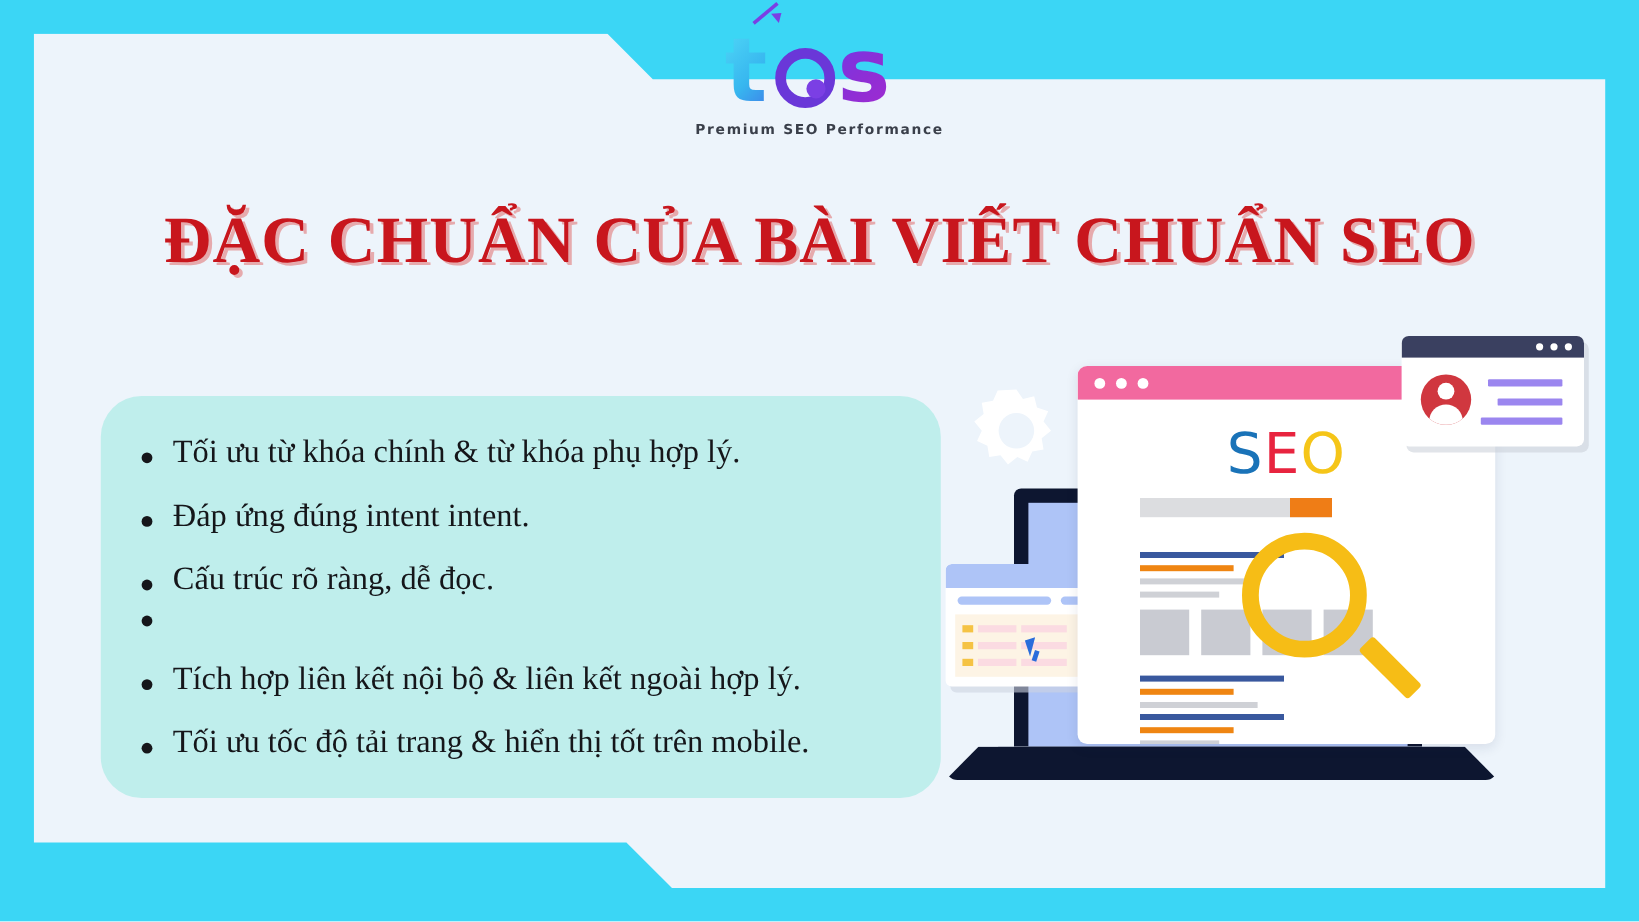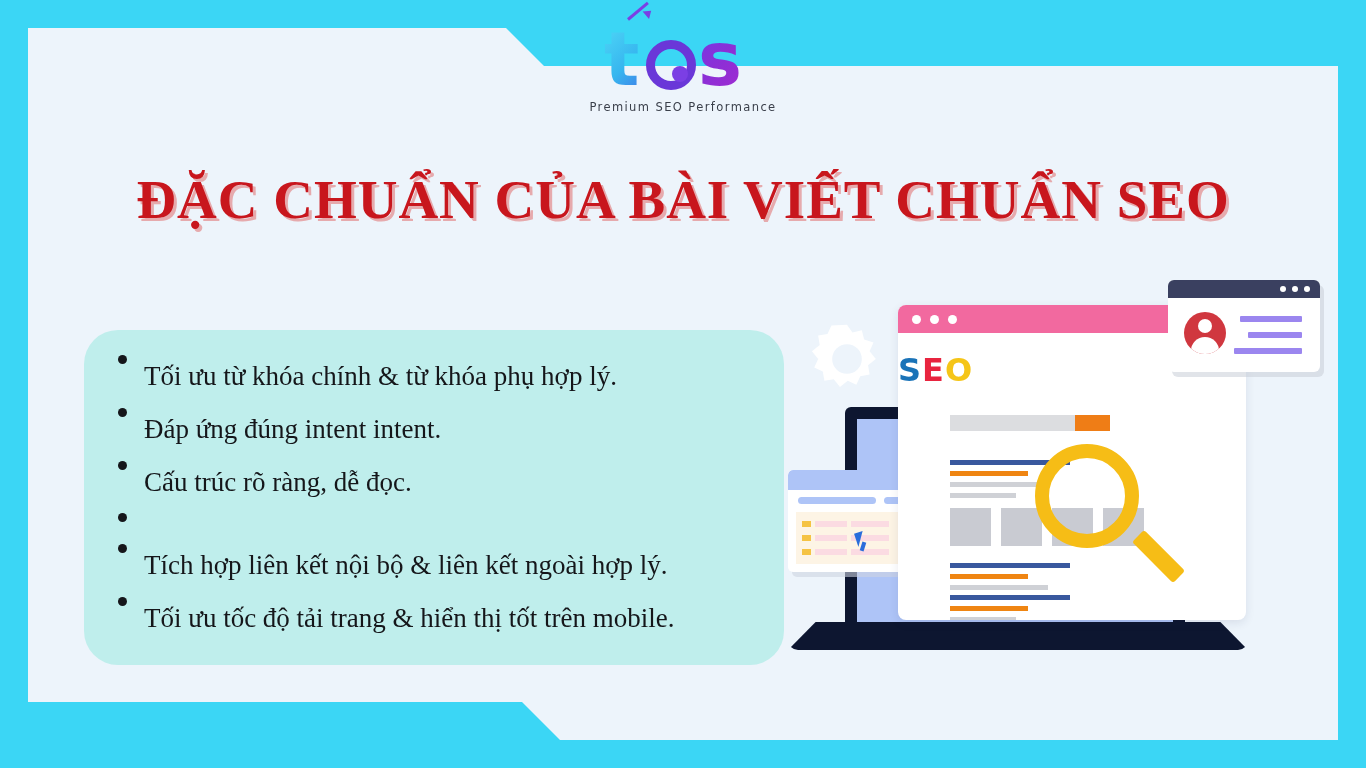--- a/index.html
+++ b/index.html
@@ -124,21 +124,21 @@
     -webkit-background-clip: text;
     background-clip: text;
     color: transparent;
     font-family: "DejaVu Sans", sans-serif;
   }
   #logo-tagline {
     margin-top: 4px;
     font-size: 11.5px;
     letter-spacing: 1.4px;
     color: #3a3f4a;
-    font-weight: 400;
+    font-weight: 700;
     font-family: "DejaVu Sans", sans-serif;
   }
 
   
   #poster-title {
     position: absolute;
     left: 0;
     top: 168px;
     width: 1366px;
     text-align: center;
@@ -161,21 +161,21 @@
     background: #bfeeec;
     border-radius: 34px;
     box-sizing: border-box;
     padding: 20px 28px 20px 34px;
     display: flex;
     flex-direction: column;
     justify-content: space-around;
   }
   .bullet-row {
     display: flex;
-    align-items: flex-start;
+    align-items: flex-end;
     font-family: "Liberation Serif", serif;
     font-size: 27px;
     color: #15161a;
     line-height: 1.15;
   }
   .bullet-dot {
     flex: 0 0 auto;
     width: 9px;
     height: 9px;
     border-radius: 50%;
@@ -266,22 +266,23 @@
     top: 10px;
     width: 9px;
     height: 9px;
     border-radius: 50%;
     background: #ffffff;
   }
   .seo-word {
     position: absolute;
     left: 0; top: 46px;
     width: 100%;
-    font-size: 32px;
-    font-weight: 700;
+    text-align: center;
+    font-size: 47px;
+    font-weight: 400;
     font-family: "DejaVu Sans", sans-serif;
     letter-spacing: 1px;
   }
   .progress-track {
     position: absolute;
     left: 52px; top: 110px;
     width: 160px; height: 16px;
     background: #dcdde0;
   }
   .progress-fill {

